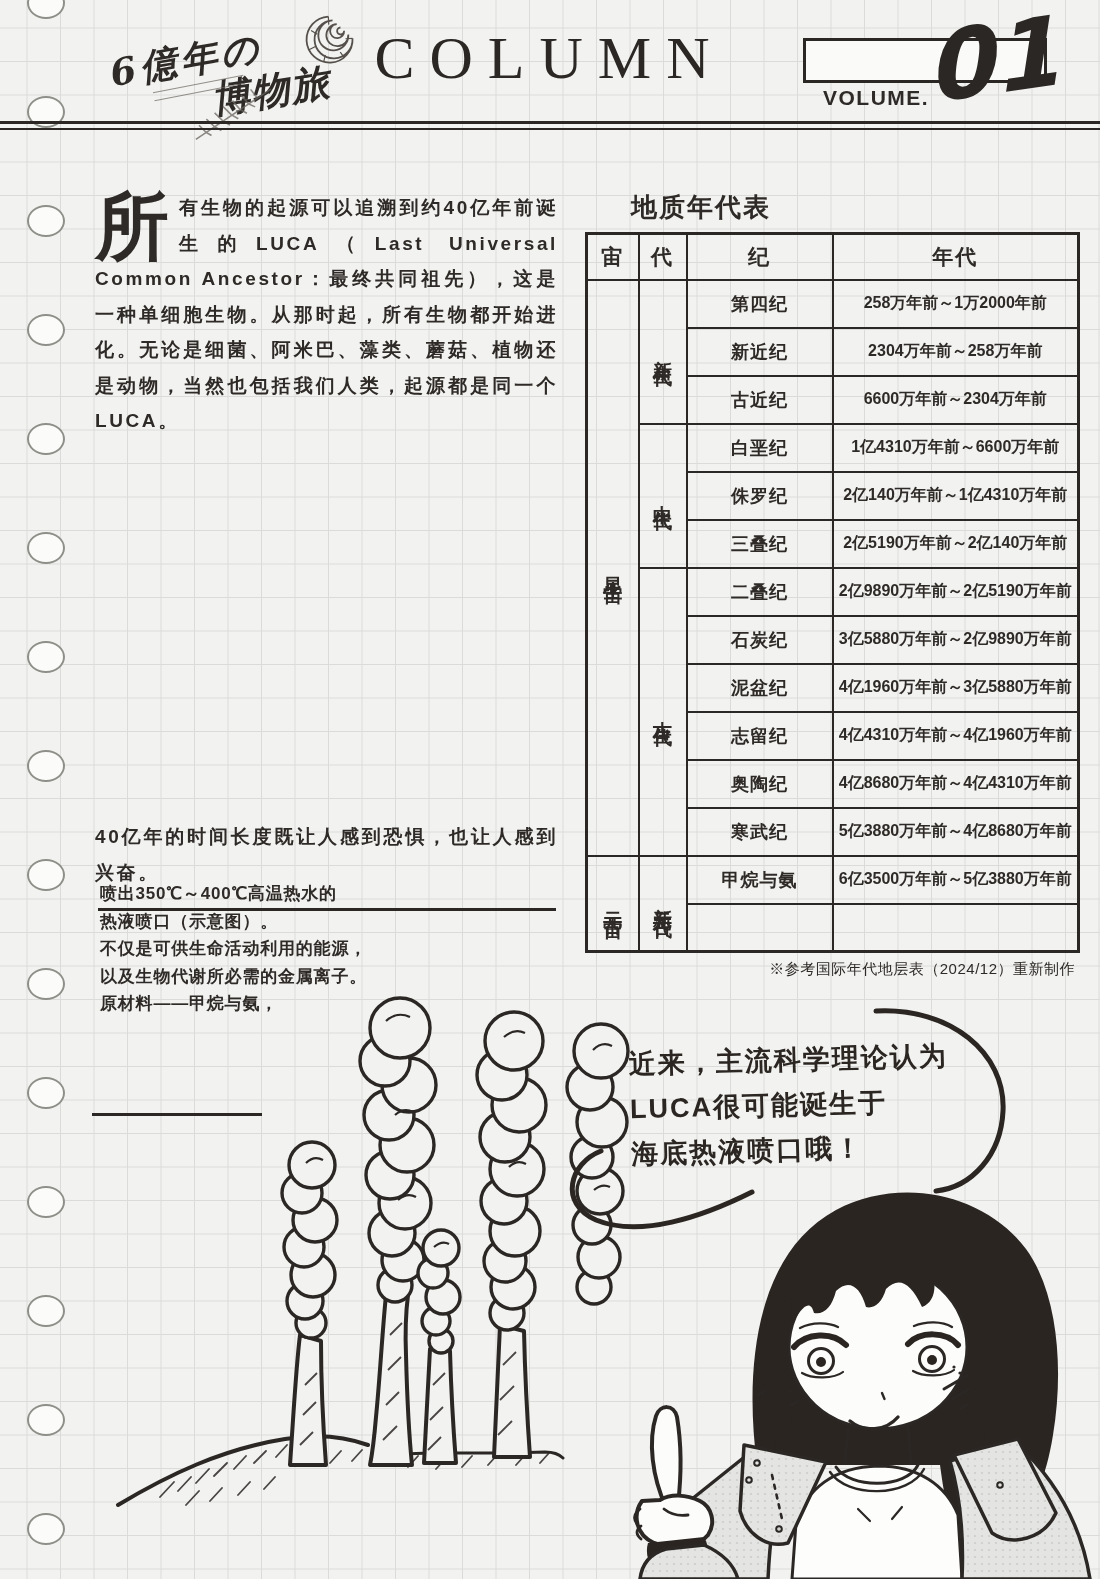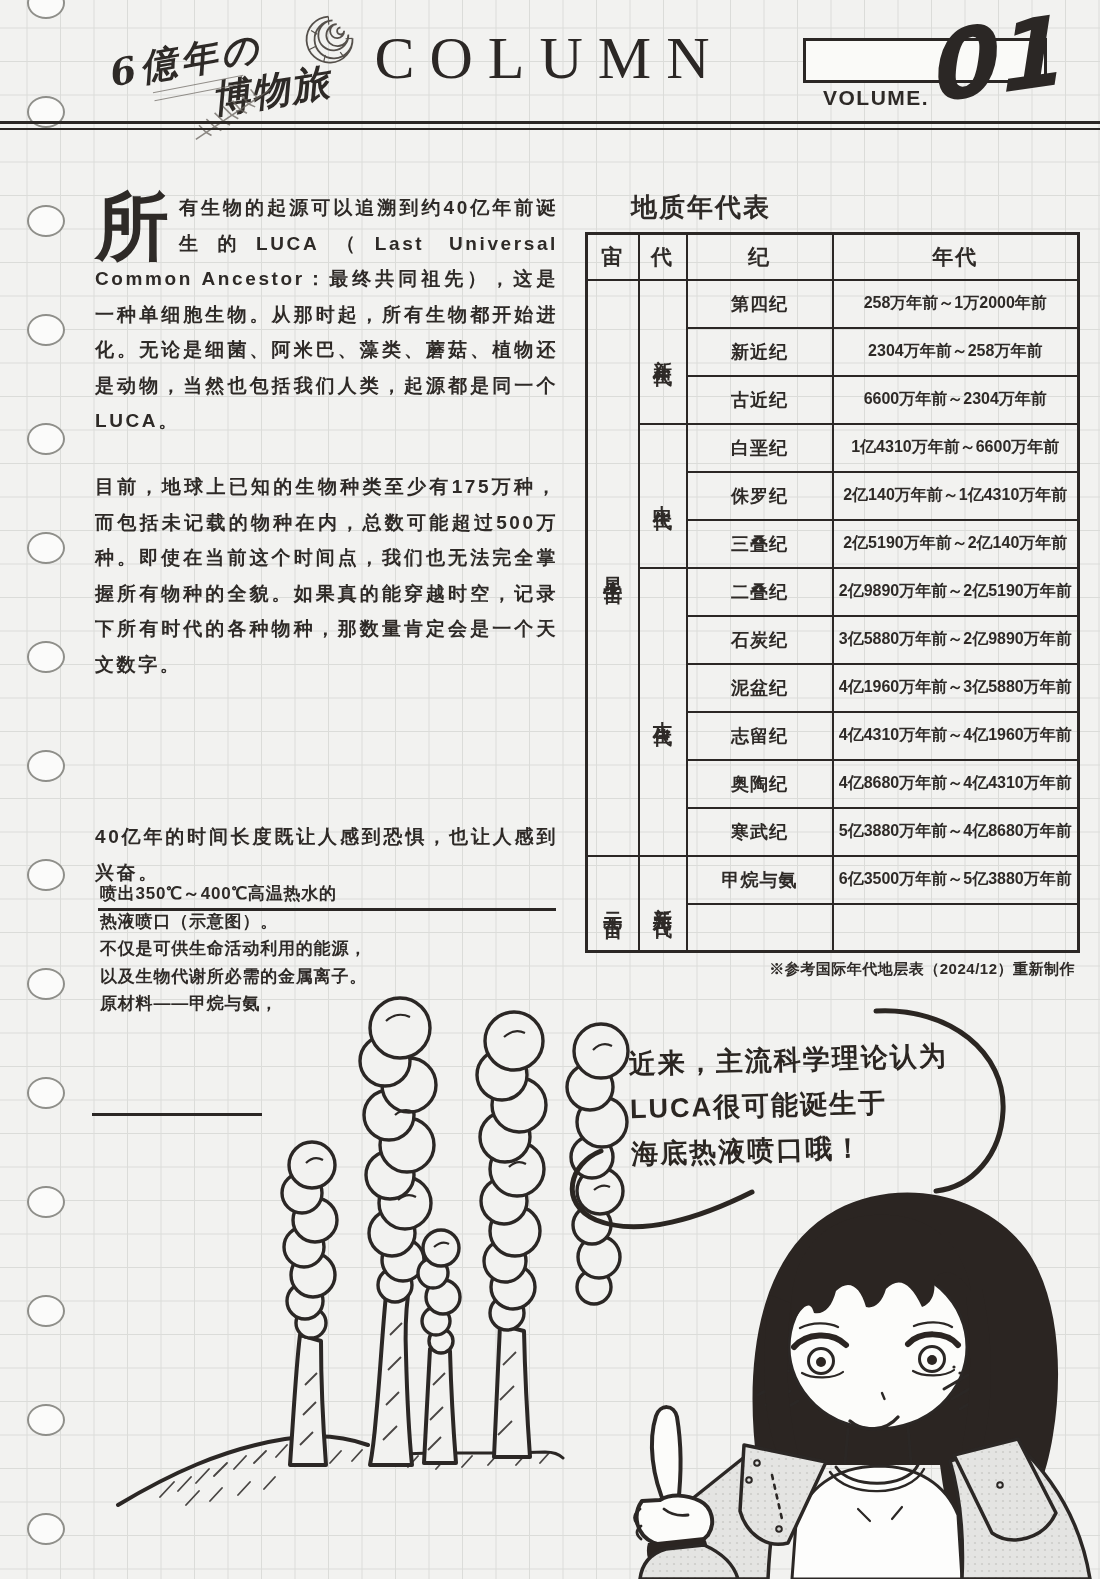--- a/index.html
+++ b/index.html
@@ -56,21 +56,21 @@
   
   .table-title{position:absolute;left:585px;top:190px;font-family:"Liberation Serif",serif;font-size:26px;font-weight:600;letter-spacing:2px;margin-left:46px;}
   table.geo{position:absolute;left:585px;top:232px;width:492px;border-collapse:collapse;table-layout:fixed;border:3px solid #2b2725;}
   table.geo th,table.geo td{border:2px solid #2b2725;text-align:center;vertical-align:middle;padding:0;font-weight:600;}
   table.geo thead tr{height:46px;}
   table.geo tbody tr{height:48px;}
   table.geo th{font-size:21px;letter-spacing:2px;}
   td.period{font-size:18px;letter-spacing:1px;}
   td.age{font-size:16px;letter-spacing:0;}
   td.vcell span{writing-mode:vertical-rl;text-orientation:upright;font-size:19px;letter-spacing:4px;display:inline-block;}
-  .footnote{position:absolute;left:585px;top:960px;width:490px;text-align:right;font-size:15px;font-weight:700;letter-spacing:.5px;}
+  .footnote{position:absolute;left:585px;top:960px;width:490px;text-align:right;font-size:15px;font-weight:400;letter-spacing:.5px;}
   
   .bubble-text{position:absolute;left:630px;top:1038px;font-size:27px;line-height:45px;
     font-weight:800;letter-spacing:2px;transform:rotate(-1.5deg);color:#2b2622;}
   
   .illus{position:absolute;left:0;top:995px;width:1100px;height:584px;}
 </style>
 </head>
 <body>
 
 <div class="page">
@@ -117,21 +117,20 @@
   <div class="volume-box">
     <span class="volume-label">VOLUME.</span>
     <span class="volume-number">01</span>
   </div>
 
   <div class="double-rule"></div>
 
   <div class="para p1">
     <span class="dropcap">所</span><span>有生物的起源可以追溯到约40亿年前诞生的LUCA（Last Universal Common Ancestor：最终共同祖先），这是一种单细胞生物。从那时起，所有生物都开始进化。无论是细菌、阿米巴、藻类、蘑菇、植物还是动物，当然也包括我们人类，起源都是同一个LUCA。</span>
   </div>
-  <div class="para p2">目前，地球上已知的生物种类至少有175万种，而包括未记载的物种在内，总数可能超过500万种。即使在当前这个时间点，我们也无法完全掌握所有物种的全貌。如果真的能穿越时空，记录下所有时代的各种物种，那数量肯定会是一个天文数字。</div>
   <div class="para p3">40亿年的时间长度既让人感到恐惧，也让人感到兴奋。</div>
 
   <div class="rule-long"></div>
 
   <div class="fig-caption">
     <div>喷出350℃～400℃高温热水的</div>
     <div>热液喷口（示意图）。</div>
     <div>不仅是可供生命活动利用的能源，</div>
     <div>以及生物代谢所必需的金属离子。</div>
     <div>原材料——甲烷与氨，</div>

